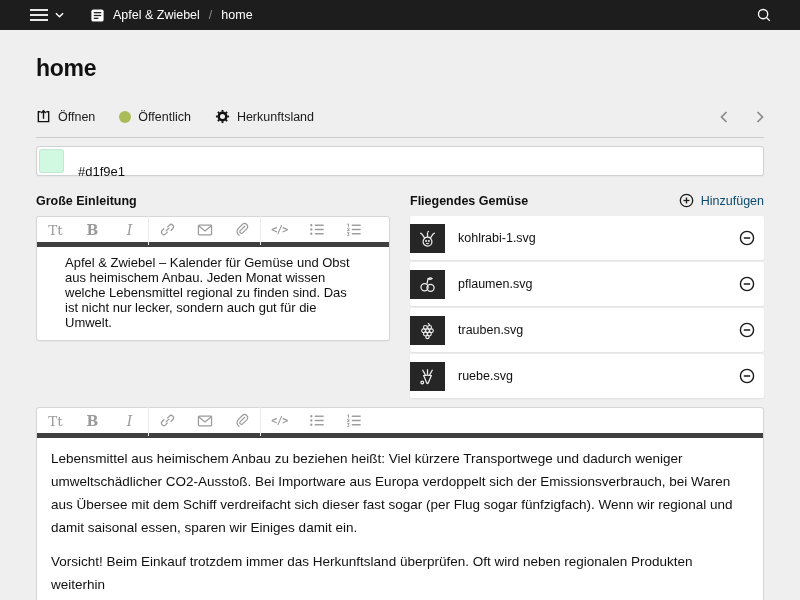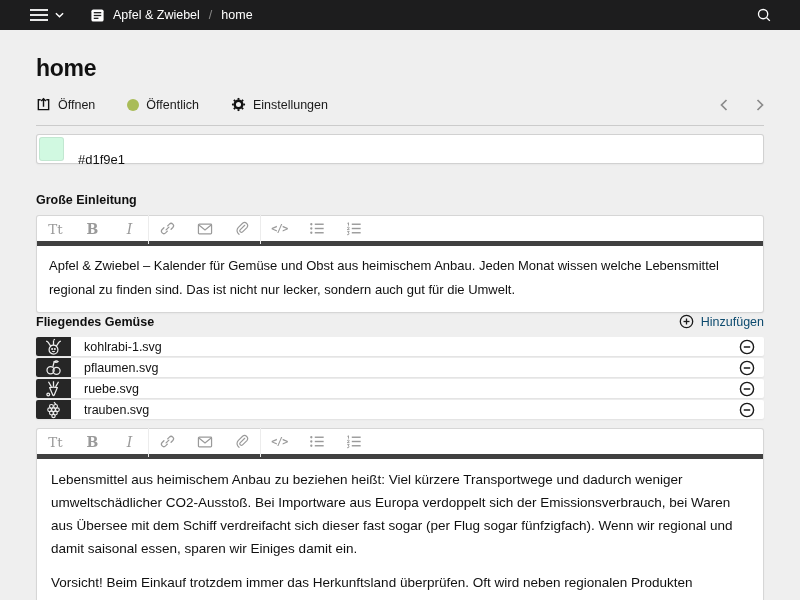--- a/index.html
+++ b/index.html
@@ -16,57 +16,57 @@
     padding: 0 18px; color: #fff;
   }
   .menu-btn { display: flex; align-items: center; gap: 7px; margin-left: 12px; cursor: pointer; background:none; border:none; }
   .breadcrumb { display: flex; align-items: center; gap: 9px; margin-left: 26px; font-size: 12.5px; }
   .crumb { display: flex; align-items: center; gap: 8px; color: #fff; text-decoration: none; }
   .crumb-sep { color: #8a8a8a; }
   .search-btn { margin-left: auto; background: none; border: none; cursor: pointer; display:flex; margin-right: 10px; }
   
   .main { padding: 18px 36px 0; }
   .page-title { font-size: 23px; font-weight: 700; letter-spacing: -0.3px; margin-top: 7px; }
-  .header-row { display: flex; align-items: center; gap: 32px; margin-top: 15px; font-size: 12.5px; color: #1a1a1a; }
+  .header-row { display: flex; align-items: center; gap: 24px; margin-top: 27px; font-size: 12.5px; color: #1a1a1a; }
   .hdr-btn { display: flex; align-items: center; gap: 7px; background: none; border: none; font-size: 12.5px; color: #1a1a1a; cursor: pointer; font-family: inherit; }
   .dot { width: 12px; height: 12px; border-radius: 50%; background: #a9bc58; display: inline-block; }
   .pager { margin-left: auto; display: flex; gap: 28px; }
   .pager button { background: none; border: none; cursor: pointer; display: flex; }
   .divider { height: 1px; background: rgba(0,0,0,.15); margin-top: 13px; }
   .field-label { font-size: 12.5px; font-weight: 700; color: #0f0f0f; }
   .lbl-color { margin-top: 23px; }
   
   .color-input {
     margin-top: 8px; height: 30px; background: #fff; border: 1px solid rgba(0,0,0,.18);
     border-radius: 3px; display: flex; align-items: center; padding: 2px;
     box-shadow: 0 1px 2px rgba(0,0,0,.04);
   }
   .swatch { width: 25px; height: 24px; border-radius: 3px; border: 1px solid rgba(0,0,0,.07); background:#d1f9e1; cursor: pointer; }
   .color-value { border: none; outline: none; font-size: 13px; margin-left: 14px; flex: 1; font-family: inherit; color:#111; background:transparent;margin-top:20px; }
   
-  .grid { display: grid; grid-template-columns: 1fr; column-gap: 20px; margin-top: 27px; }
+  .grid { display: grid; grid-template-columns: 1fr 1fr; column-gap: 20px; margin-top: 16px; }
   .section-head { display: flex; align-items: center; justify-content: space-between; height: 17px; }
   .add-btn { display: flex; align-items: center; gap: 7px; background: none; border: none; cursor: pointer; font-size: 12.5px; color: #0c4a6e; font-family: inherit; }
   
   .editor-card { background: #fff; border: 1px solid rgba(0,0,0,.16); border-radius: 3px; margin-top: 7px; box-shadow: 0 1px 2px rgba(0,0,0,.04); }
   .toolbar { display: flex; align-items: center; height: 30px; border-bottom: 5px solid #404040; }
   .tb-btn { width: 37px; height: 30px; display: flex; align-items: center; justify-content: center; background: none; border: none; cursor: pointer; color: #9a9a9a; }
   .tb-sep { width: 1px; height: 30px; background: #ececec; }
   .glyph-serif { font-family: "DejaVu Serif", "Liberation Serif", serif; font-size: 13.5px; color: #9a9a9a; }
   .glyph-b { font-weight: 700; font-size: 14px; }
   .glyph-i { font-style: italic; font-size: 14px; }
   .glyph-code { font-family: "DejaVu Sans Mono", "Liberation Mono", monospace; font-size: 10px; font-weight: 700; letter-spacing: -0.5px; color: #9a9a9a; }
-  .editor-body { padding: 8px 12px 10px; font-size: 13px; line-height: 24px; color: #101010; }
+  .editor-body { padding: 8px 28px 10px; font-size: 13px; line-height: 15px; color: #101010; }
   .editor-body-lg { padding: 9px 14px 12px; font-size: 13.5px; line-height: 23px; }
   .editor-body-lg p { margin: 0 0 11px; }
   .editor-body-lg p:last-child { margin-bottom: 0; }
   
   .file-list { margin-top: 7px; }
   .file-row {
-    background: #fff; height: 19px; display: flex; align-items: center;
+    background: #fff; height: 44px; display: flex; align-items: center;
     margin-bottom: 2px; border-radius: 2px; overflow: hidden;
     box-shadow: 0 1px 2px rgba(0,0,0,.06); cursor: pointer;
   }
   .thumb { width: 35px; height: 29px; background: #262626; display: flex; align-items: center; justify-content: center; flex: none; }
   .file-name { margin-left: 13px; font-size: 12.5px; color: #101010; }
   .remove-btn { margin-left: auto; margin-right: 9px; background: none; border: none; cursor: pointer; display: flex; }
   .lbl-einleitung { margin-top: 27px; }
 </style>
 </head>
 <body>
@@ -146,21 +146,21 @@
                 <line x1="1" y1="8" x2="3" y2="8"></line>
                 <line x1="13" y1="8" x2="15" y2="8"></line>
                 <line x1="3.1" y1="3.1" x2="4.5" y2="4.5"></line>
                 <line x1="11.5" y1="11.5" x2="12.9" y2="12.9"></line>
                 <line x1="3.1" y1="12.9" x2="4.5" y2="11.5"></line>
                 <line x1="11.5" y1="4.5" x2="12.9" y2="3.1"></line>
               </g>
               <circle cx="8" cy="8" r="4" fill="none" stroke="#111" stroke-width="2.6"></circle>
             </svg>
         </span>
-        <span>Einstellungen</span>
+        <span>Herkunftsland</span>
       </button>
       <span class="pager">
         <button>
           <span style="display:flex">
             <svg viewBox="0 0 8 12" width="8" height="12" fill="none">
                 <path d="M6.5 1 L1.5 6 L6.5 11" stroke="#8a8a8a" stroke-width="1.7"></path>
               </svg>
           </span>
         </button>
         <button>
@@ -307,39 +307,20 @@
           <div class="file-row">
             <span class="thumb">
               <svg viewBox="0 0 20 20" width="21" height="21" fill="none" stroke="#ededed" stroke-width="1.2">
                   <circle cx="7.2" cy="12.6" r="3.4"></circle>
                   <circle cx="12.9" cy="13.2" r="3.4"></circle>
                   <path d="M9.4 9.4 L10.6 4.6"></path>
                   <path d="M10.6 4.6 q2.2 -1.6 3.8 -0.2 q-1.9 1.5 -3.8 0.2 Z"></path>
                 </svg>
             </span>
             <span class="file-name">pflaumen.svg</span>
-            <button class="remove-btn">
-              <span style="display:flex">
-                  <svg viewBox="0 0 16 16" width="16" height="16" fill="none" stroke="#1a1a1a" stroke-width="1.4">
-                    <circle cx="8" cy="8" r="6.6"></circle>
-                    <line x1="4.8" y1="8" x2="11.2" y2="8"></line>
-                  </svg>
-                </span>
-            </button>
-          </div>
-
-          <div class="file-row">
-            <span class="thumb">
-              <svg viewBox="0 0 20 20" width="21" height="21" fill="none" stroke="#ededed" stroke-width="1.2">
-                  <path d="M8 8.4 L5.2 3.6 M10 8.4 V3 M12 8.4 L14.8 3.6"></path>
-                  <path d="M6.4 9.2 Q10 8.2 13.6 9.2 L10.6 16.4 Q10 17.2 9.4 16.4 Z"></path>
-                  <circle cx="5" cy="15.8" r="1.3"></circle>
-                </svg>
-            </span>
-            <span class="file-name">ruebe.svg</span>
             <button class="remove-btn">
               <span style="display:flex">
                   <svg viewBox="0 0 16 16" width="16" height="16" fill="none" stroke="#1a1a1a" stroke-width="1.4">
                     <circle cx="8" cy="8" r="6.6"></circle>
                     <line x1="4.8" y1="8" x2="11.2" y2="8"></line>
                   </svg>
                 </span>
             </button>
           </div>
 
@@ -361,20 +342,39 @@
             <button class="remove-btn">
               <span style="display:flex">
                   <svg viewBox="0 0 16 16" width="16" height="16" fill="none" stroke="#1a1a1a" stroke-width="1.4">
                     <circle cx="8" cy="8" r="6.6"></circle>
                     <line x1="4.8" y1="8" x2="11.2" y2="8"></line>
                   </svg>
                 </span>
             </button>
           </div>
 
+          <div class="file-row">
+            <span class="thumb">
+              <svg viewBox="0 0 20 20" width="21" height="21" fill="none" stroke="#ededed" stroke-width="1.2">
+                  <path d="M8 8.4 L5.2 3.6 M10 8.4 V3 M12 8.4 L14.8 3.6"></path>
+                  <path d="M6.4 9.2 Q10 8.2 13.6 9.2 L10.6 16.4 Q10 17.2 9.4 16.4 Z"></path>
+                  <circle cx="5" cy="15.8" r="1.3"></circle>
+                </svg>
+            </span>
+            <span class="file-name">ruebe.svg</span>
+            <button class="remove-btn">
+              <span style="display:flex">
+                  <svg viewBox="0 0 16 16" width="16" height="16" fill="none" stroke="#1a1a1a" stroke-width="1.4">
+                    <circle cx="8" cy="8" r="6.6"></circle>
+                    <line x1="4.8" y1="8" x2="11.2" y2="8"></line>
+                  </svg>
+                </span>
+            </button>
+          </div>
+
         </div>
       </section>
     </div>
 
     <div class="editor-card">
       <div class="toolbar">
         <button class="tb-btn">
             <span class="glyph-serif">Tt</span>
           </button>
         <button class="tb-btn">

